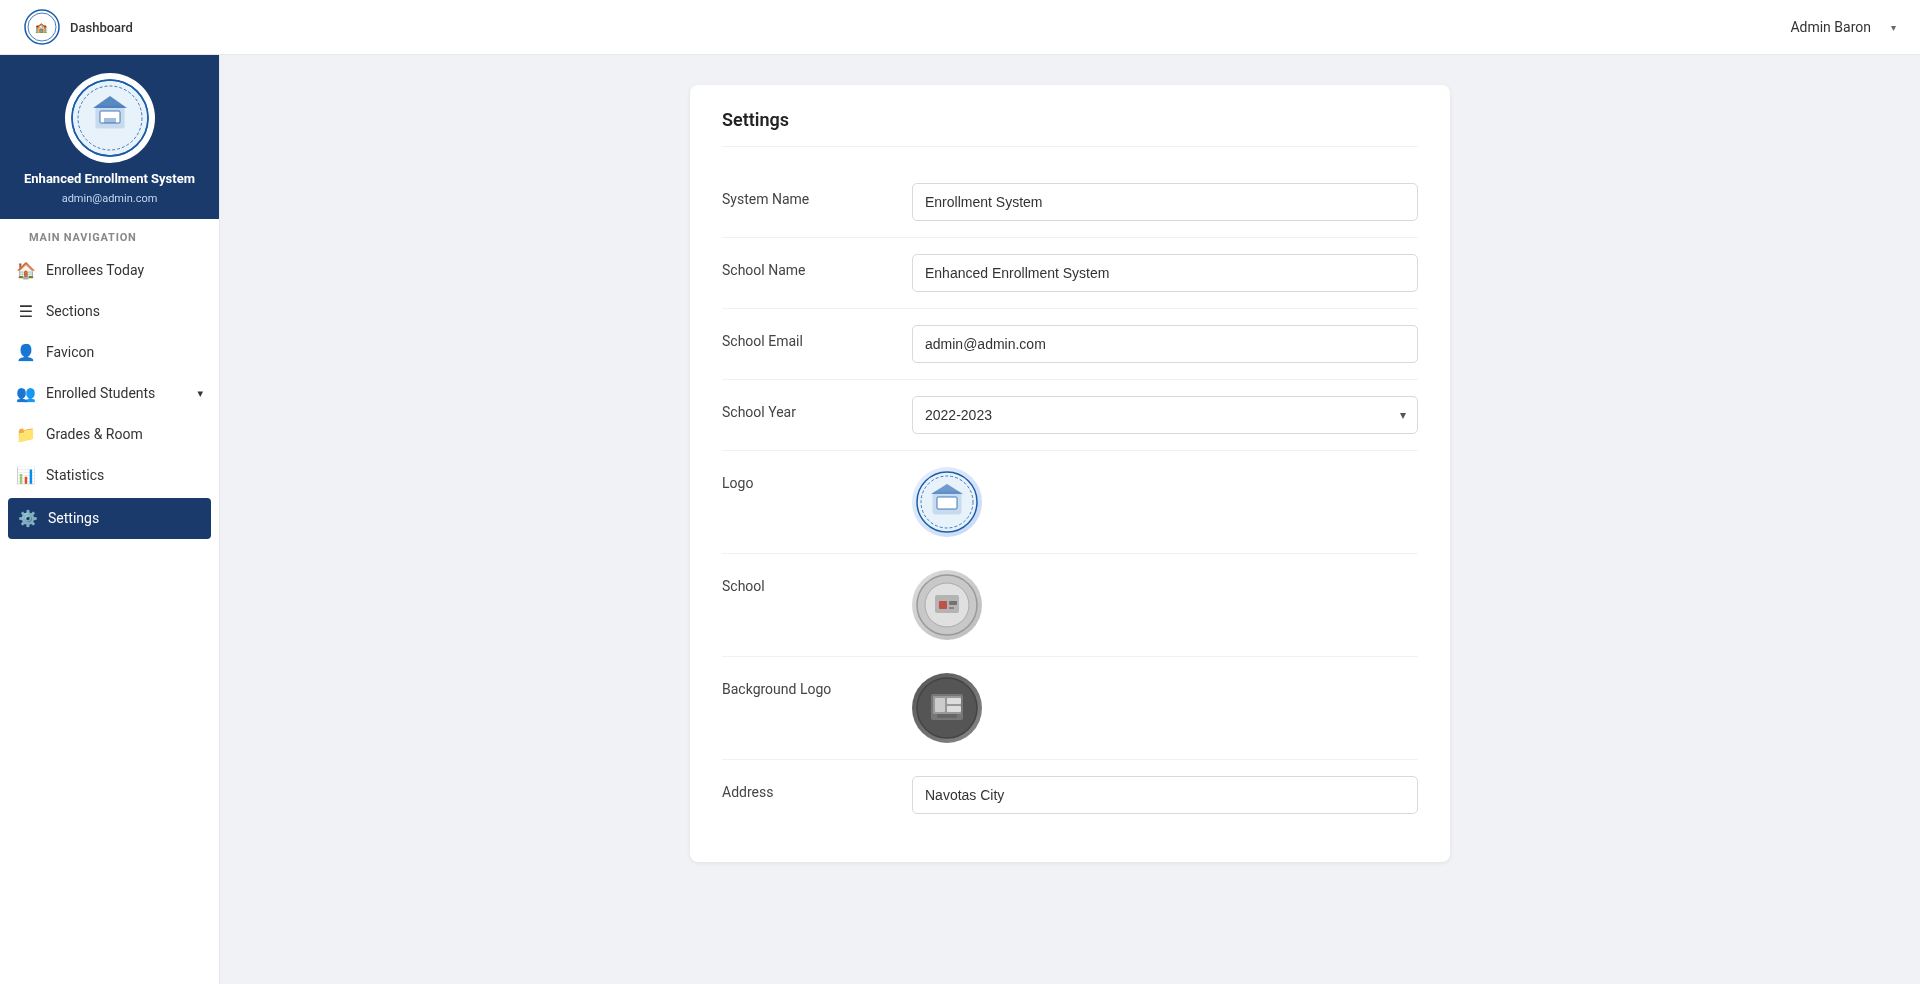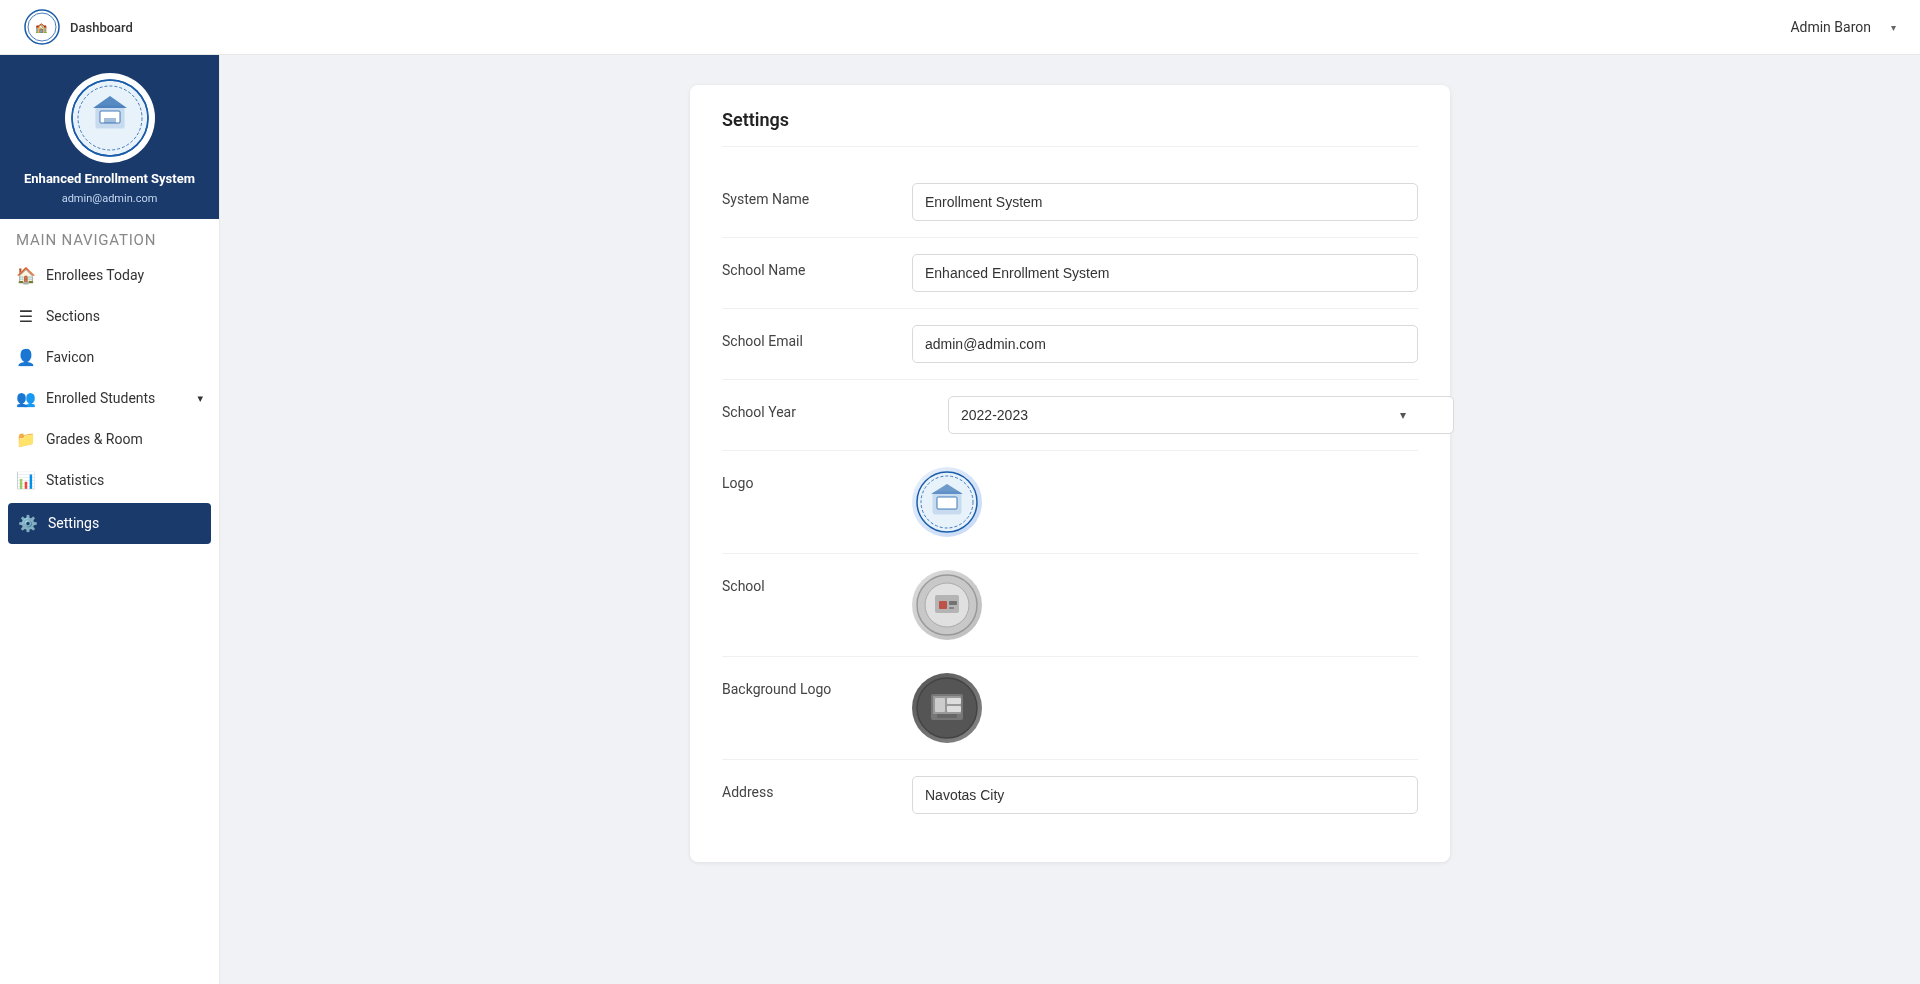--- a/index.html
+++ b/index.html
@@ -48,26 +48,27 @@
       border-radius: 50%;
       background: #fff;
       display: flex; align-items: center; justify-content: center;
       margin-bottom: 8px;
       overflow: hidden;
     }
     .sidebar-logo-svg { width: 80px; height: 80px; }
     .sidebar-app-name { color: #fff; font-size: 13px; font-weight: 700; text-align: center; line-height: 1.3; }
     .sidebar-admin-email { color: #c5d8f0; font-size: 11px; margin-top: 4px; }
     .sidebar-nav-label {
-      font-size: 15px;
+      font-size: 11px;
       color: #888;
       text-transform: uppercase;
       letter-spacing: 0.8px;
       padding: 12px 16px 6px;
-      font-weight: 400;
+      font-weight: 700;
+      margin-left: 13px;
     }
     .nav-item {
       display: flex; align-items: center; gap: 10px;
       padding: 11px 16px;
       font-size: 14px;
       color: #333;
       cursor: pointer;
       position: relative;
     }
     .nav-item.active { background: #1a3a6b; color: #fff; border-radius: 4px; margin: 2px 8px; padding: 11px 10px; }
@@ -131,21 +132,20 @@
       height: 38px;
       border: 1px solid #d9d9d9;
       border-radius: 5px;
       padding: 0 12px;
       font-size: 14px;
       color: #333;
       background: #fff;
       outline: none;
       appearance: none;
       cursor: pointer;
-      margin-left: 36px;
     }
     .form-select-arrow {
       position: absolute;
       right: 12px;
       top: 50%;
       transform: translateY(-50%);
       pointer-events: none;
       color: #555;
       font-size: 12px;
     }

